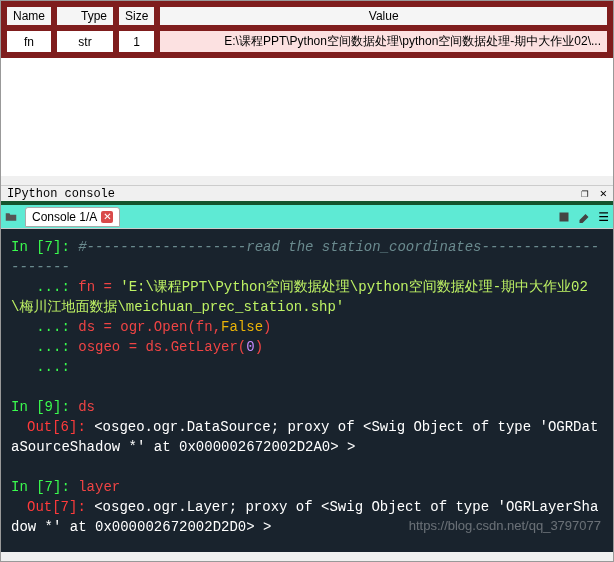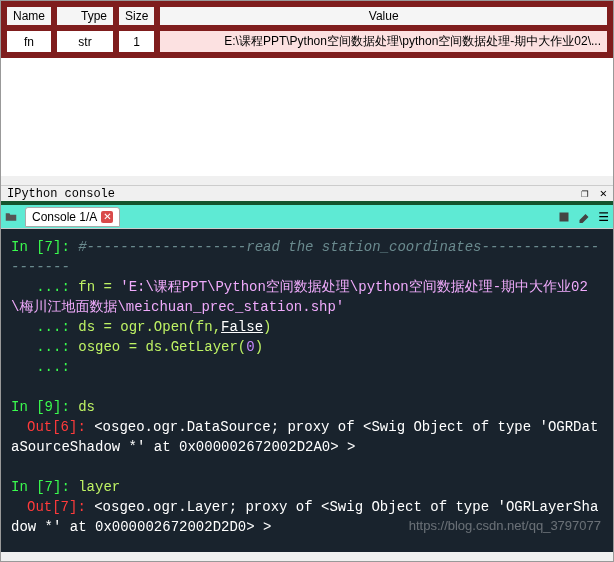--- a/index.html
+++ b/index.html
@@ -131,24 +131,24 @@
     height: 323px;
     overflow: hidden;
     position: relative;
     white-space: pre-wrap;
     word-break: break-all;
   }
   .in-prompt { color: #3afc4e; }
   .out-prompt { color: #ff3b3b; margin-left: 16px; }
   .cont { color: #3afc4e; }
   .comment { color: #6a8a8e; font-style: italic; }
-  .str { color: #f0abfc; }
-  .kwfalse { color: #ffffff; text-decoration: underline; }
+  .str { color: #bef264; }
+  .kwfalse { color: #eab308; }
   .num { color: #c78aff; }
-  .code { color: #bef264; margin-top: 41px; }
+  .code { color: #ef4444; margin-top: 41px; }
   .output { color: #ffffff; }
   .watermark {
     position: absolute;
     right: 12px;
     bottom: 16px;
     color: rgba(255,255,255,0.35);
     font-size: 13px;
     font-family: sans-serif;
   }
   .icon-svg { width: 12px; height: 12px; display: inline-block; vertical-align: middle; }

